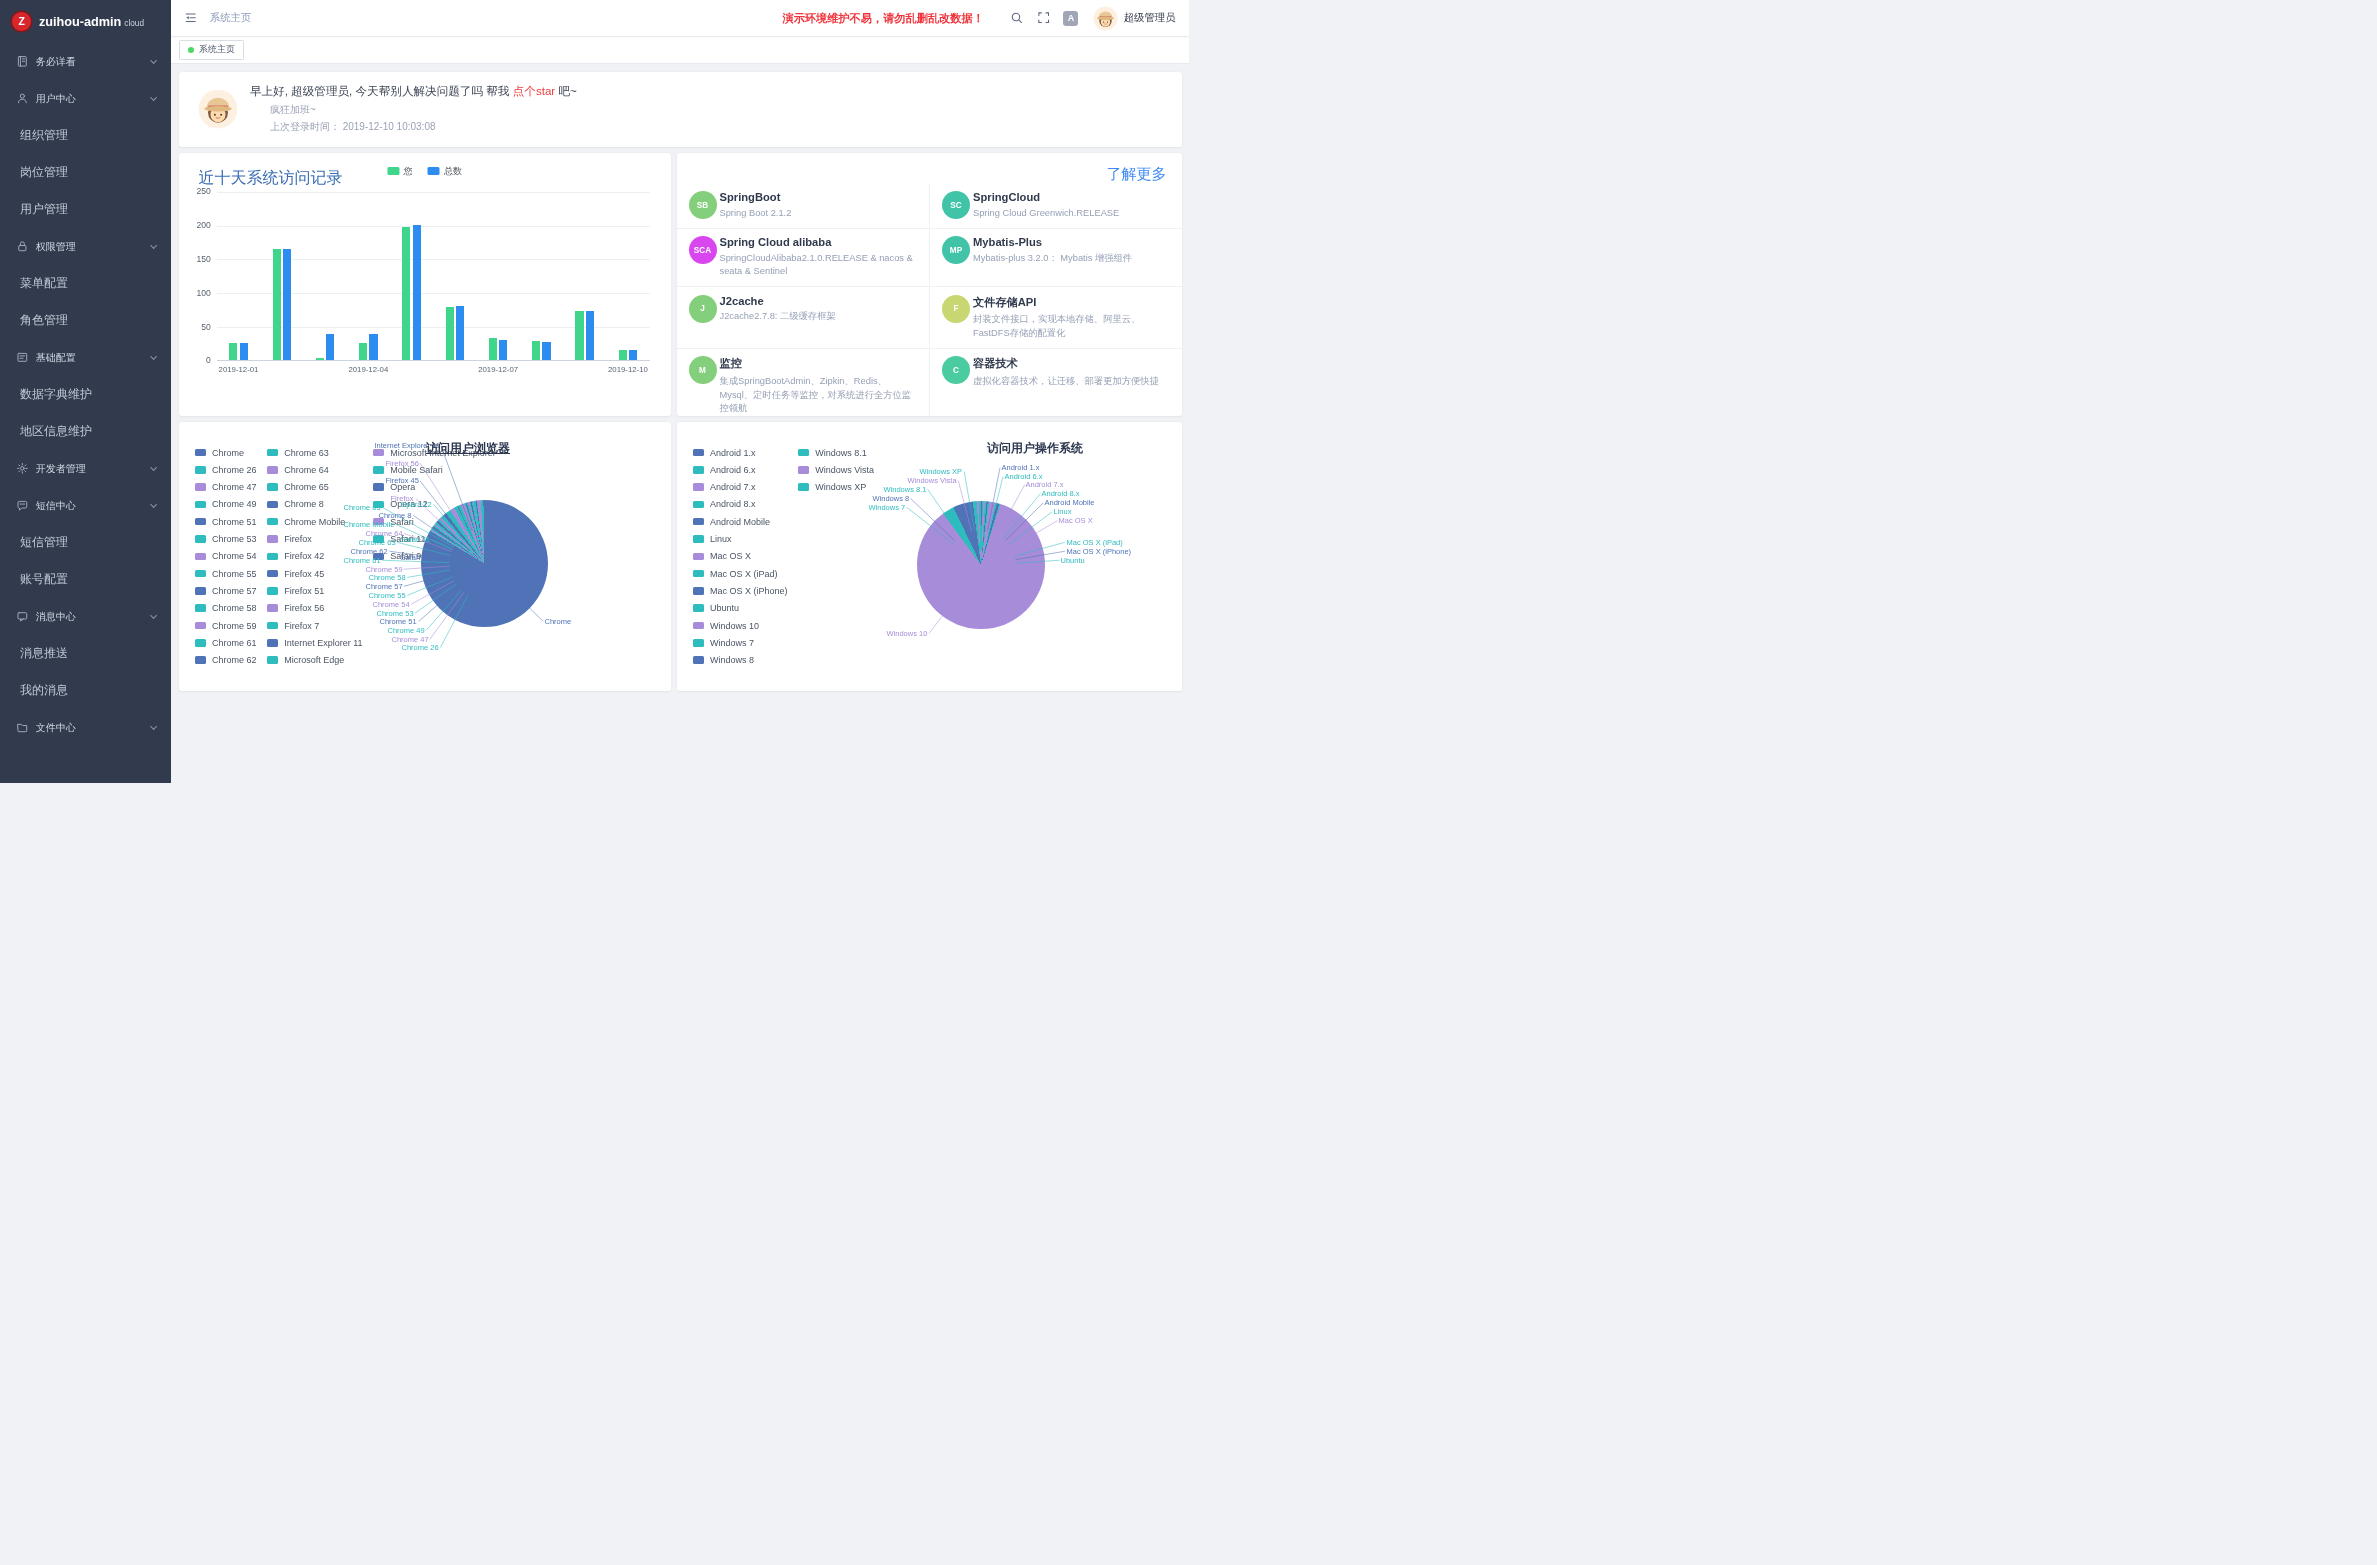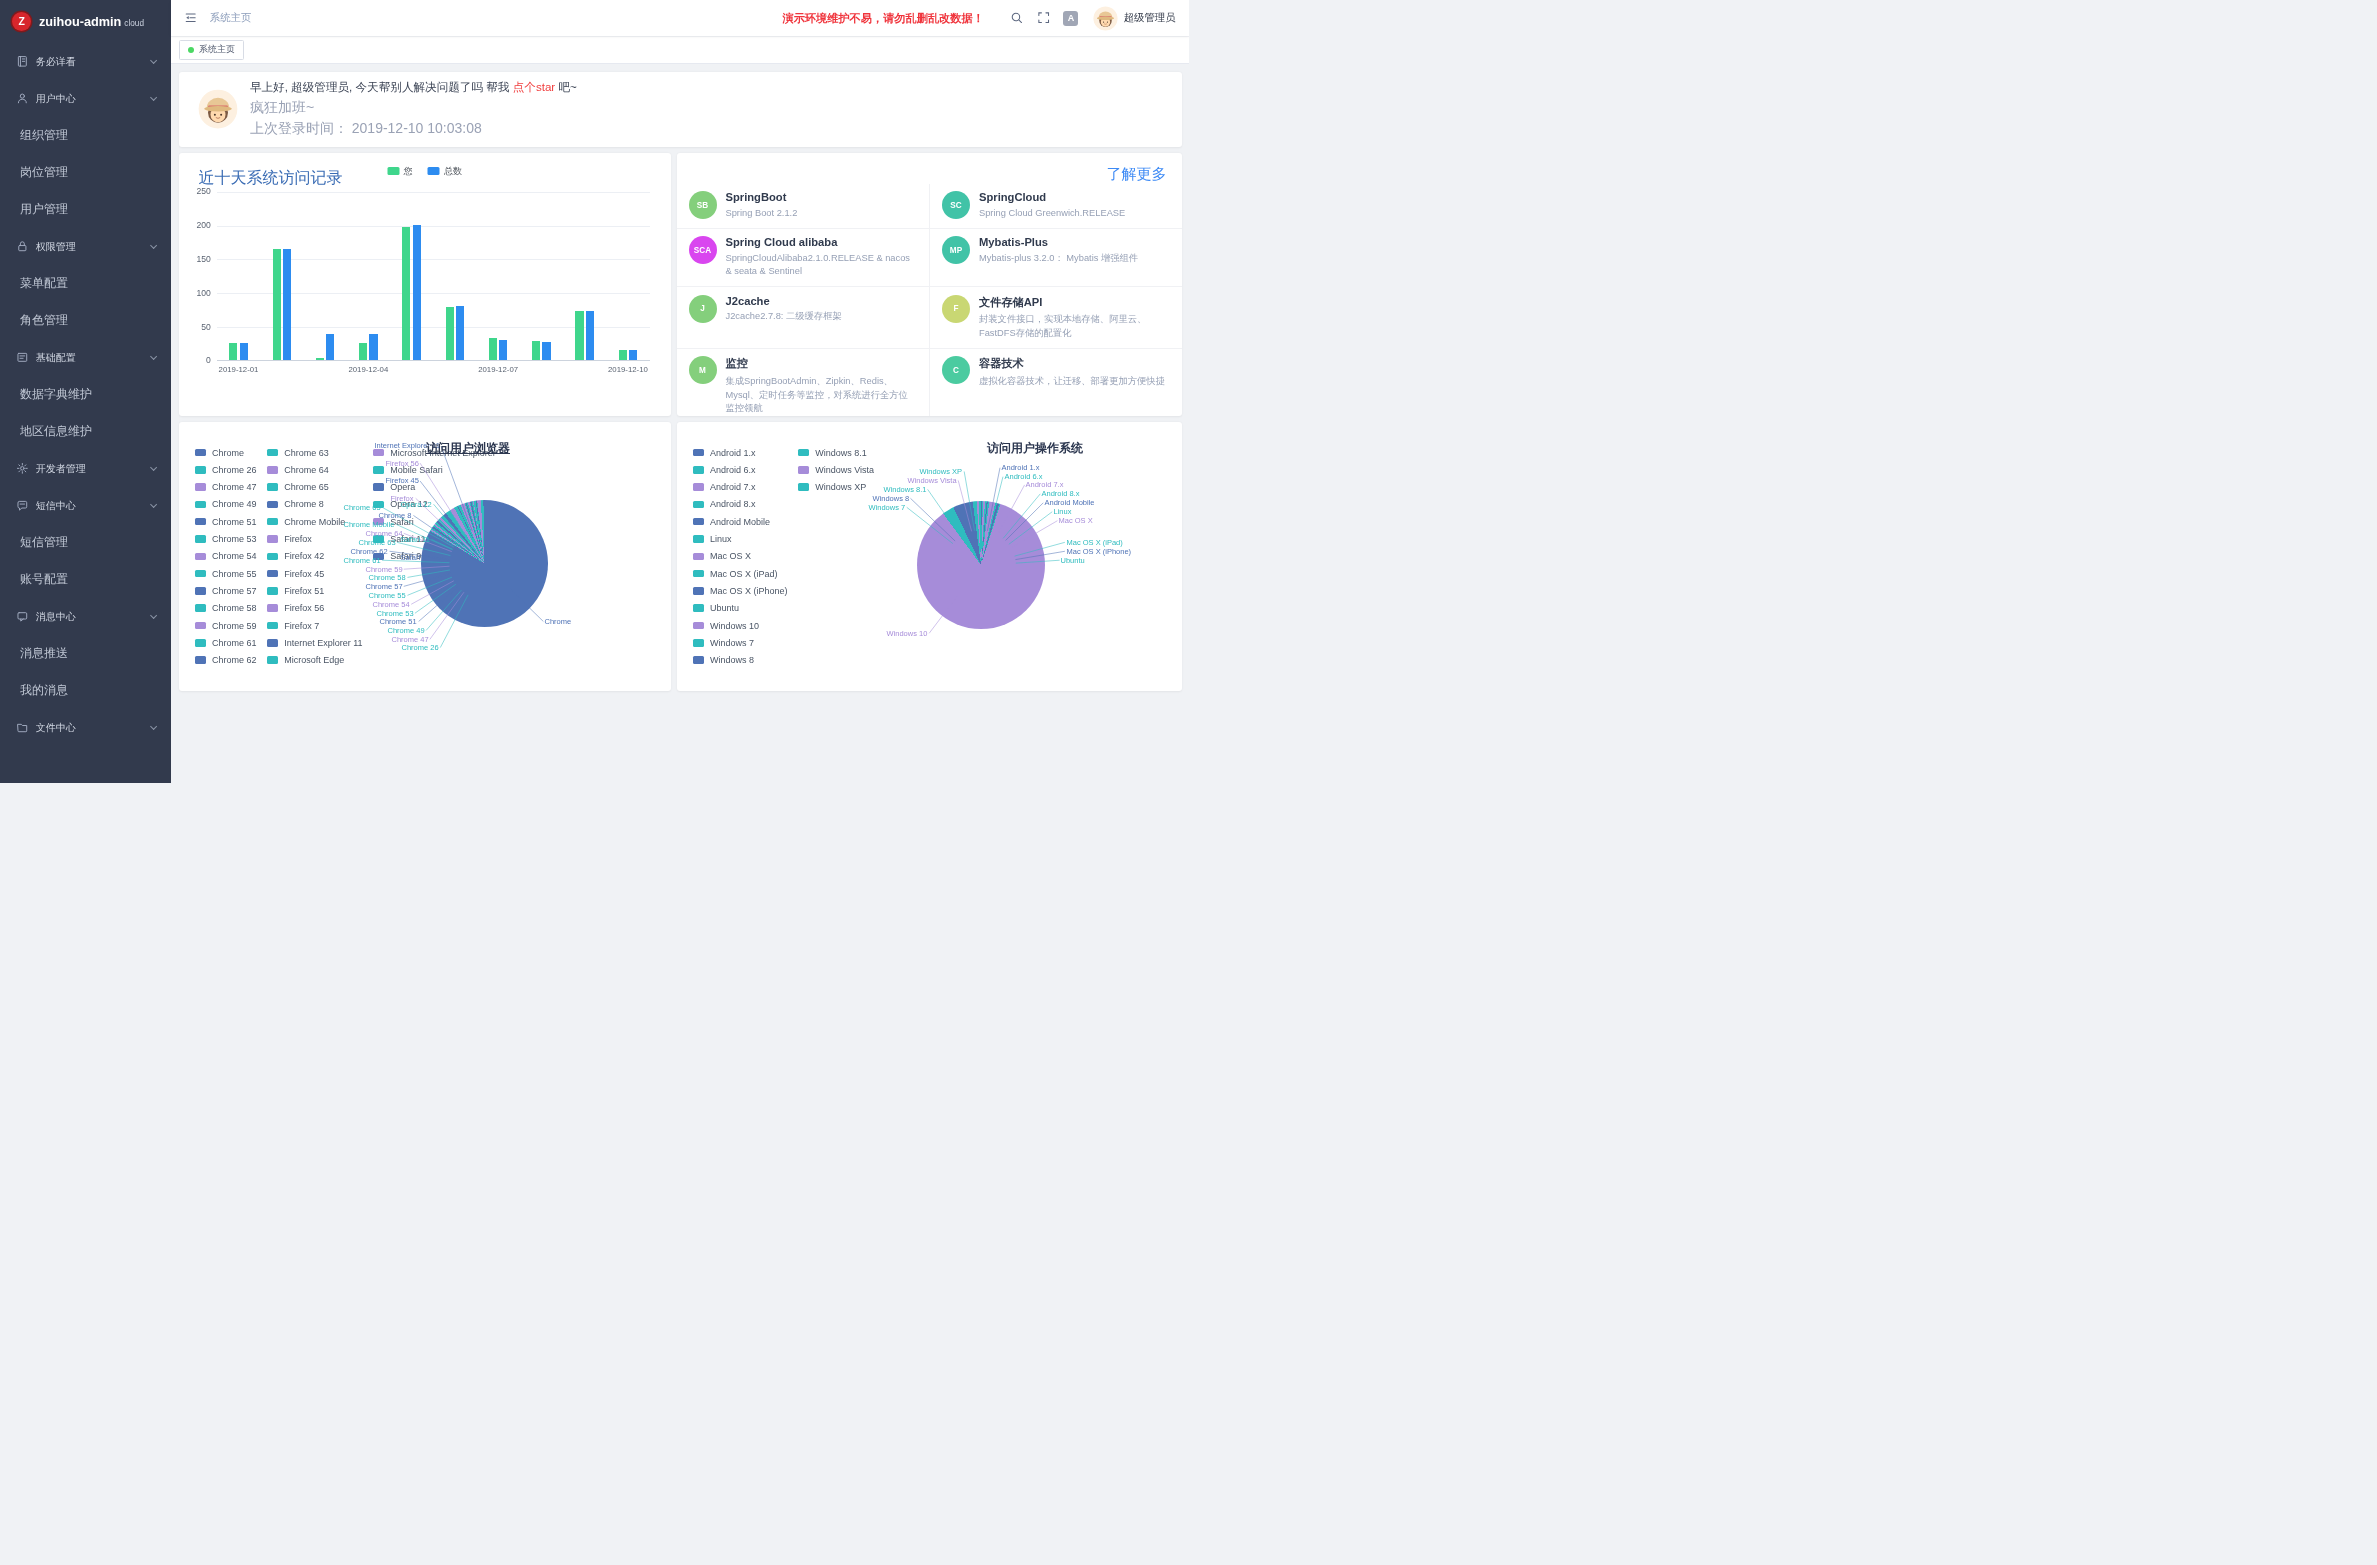--- a/index.html
+++ b/index.html
@@ -49,21 +49,21 @@
   .content { flex:1; padding:7.5px; overflow:hidden; }
   .card { background:#fff; border-radius:3px; box-shadow:0 0.7px 2.2px rgba(0,0,0,.06); }
 
   
   .greet-card { height:75px; display:flex; align-items:center; padding:0 19.4px; }
   .greet-avatar { width:40px; height:40px; border-radius:50%; overflow:hidden; flex:none; }
   .greet-avatar svg, .tb-avatar svg { width:100%; height:100%; display:block; }
   .greet-texts { margin-left:12px; }
   .greet-line { font-size:11.6px; color:#3c4455; }
   .star-link { color:#f03e3e; cursor:pointer; text-decoration:none; }
-  .greet-sub { font-size:14px; color:#9aa2b5; margin-top:3.7px; }
+  .greet-sub { font-size:10px; color:#9aa2b5; margin-top:3.7px;margin-left:20px; }
   .stats { margin-left:auto; display:flex; padding-right:30px; }
   .stat { width:142px; text-align:center; }
   .stat-label { font-size:11.2px; color:#3e4557; }
   .stat-value { font-size:11.6px; color:#3d8af5; margin-top:7.5px; }
 
   
   .row { display:flex; gap:6px; margin-top:6px; }
   .row1 { height:263px; } .row2 { height:269px; }
   .row .card { overflow:hidden; position:relative; }
   #visit-card { width:492px; flex:none; padding:0 13.4px; }
@@ -89,21 +89,21 @@
   .x-axis { display:flex; margin-top:4.5px; }
   .xtick { flex:1; text-align:center; font-size:7.8px; color:#5b6472; white-space:nowrap; }
 
   
   .more-link { position:absolute; top:12px; right:15px; font-size:15px; color:#3d8af5; cursor:pointer; }
   .tech-grid { margin-top:31px; display:grid; grid-template-columns:1fr 1fr; }
   .tech-cell { display:flex; padding:7.5px 12px; align-items:flex-start; }
   .tech-cell.c2 { border-left:0.7px solid #f0f1f4; }
   .tech-cell.bb { border-bottom:0.7px solid #f0f1f4; }
   .tech-avatar { width:28px; height:28px; border-radius:50%; color:#fff; font-size:8.2px; font-weight:bold;
-    display:flex; align-items:center; justify-content:center; flex:none; margin-right:9px; }
+    display:flex; align-items:center; justify-content:center; flex:none; margin-right:3px; }
   .tech-title { font-size:11.2px; font-weight:bold; color:#303a4d; }
   .tech-desc { font-size:9.3px; color:#96a0b5; margin-top:3.7px; line-height:1.45; }
 
   
   .pie-title { position:absolute; top:18px; font-size:12px; font-weight:bold; color:#2c3750;
     width:179px; text-align:center; z-index:4; }
   #browser-card .pie-title { left:200px;text-decoration:underline; }
   #os-card .pie-title { left:269px; }
   .legend-grid { position:absolute; left:16.4px; top:22.4px; display:grid; grid-auto-flow:column;
     grid-template-rows:repeat(13,17.3px); column-gap:10.4px; z-index:2; }

